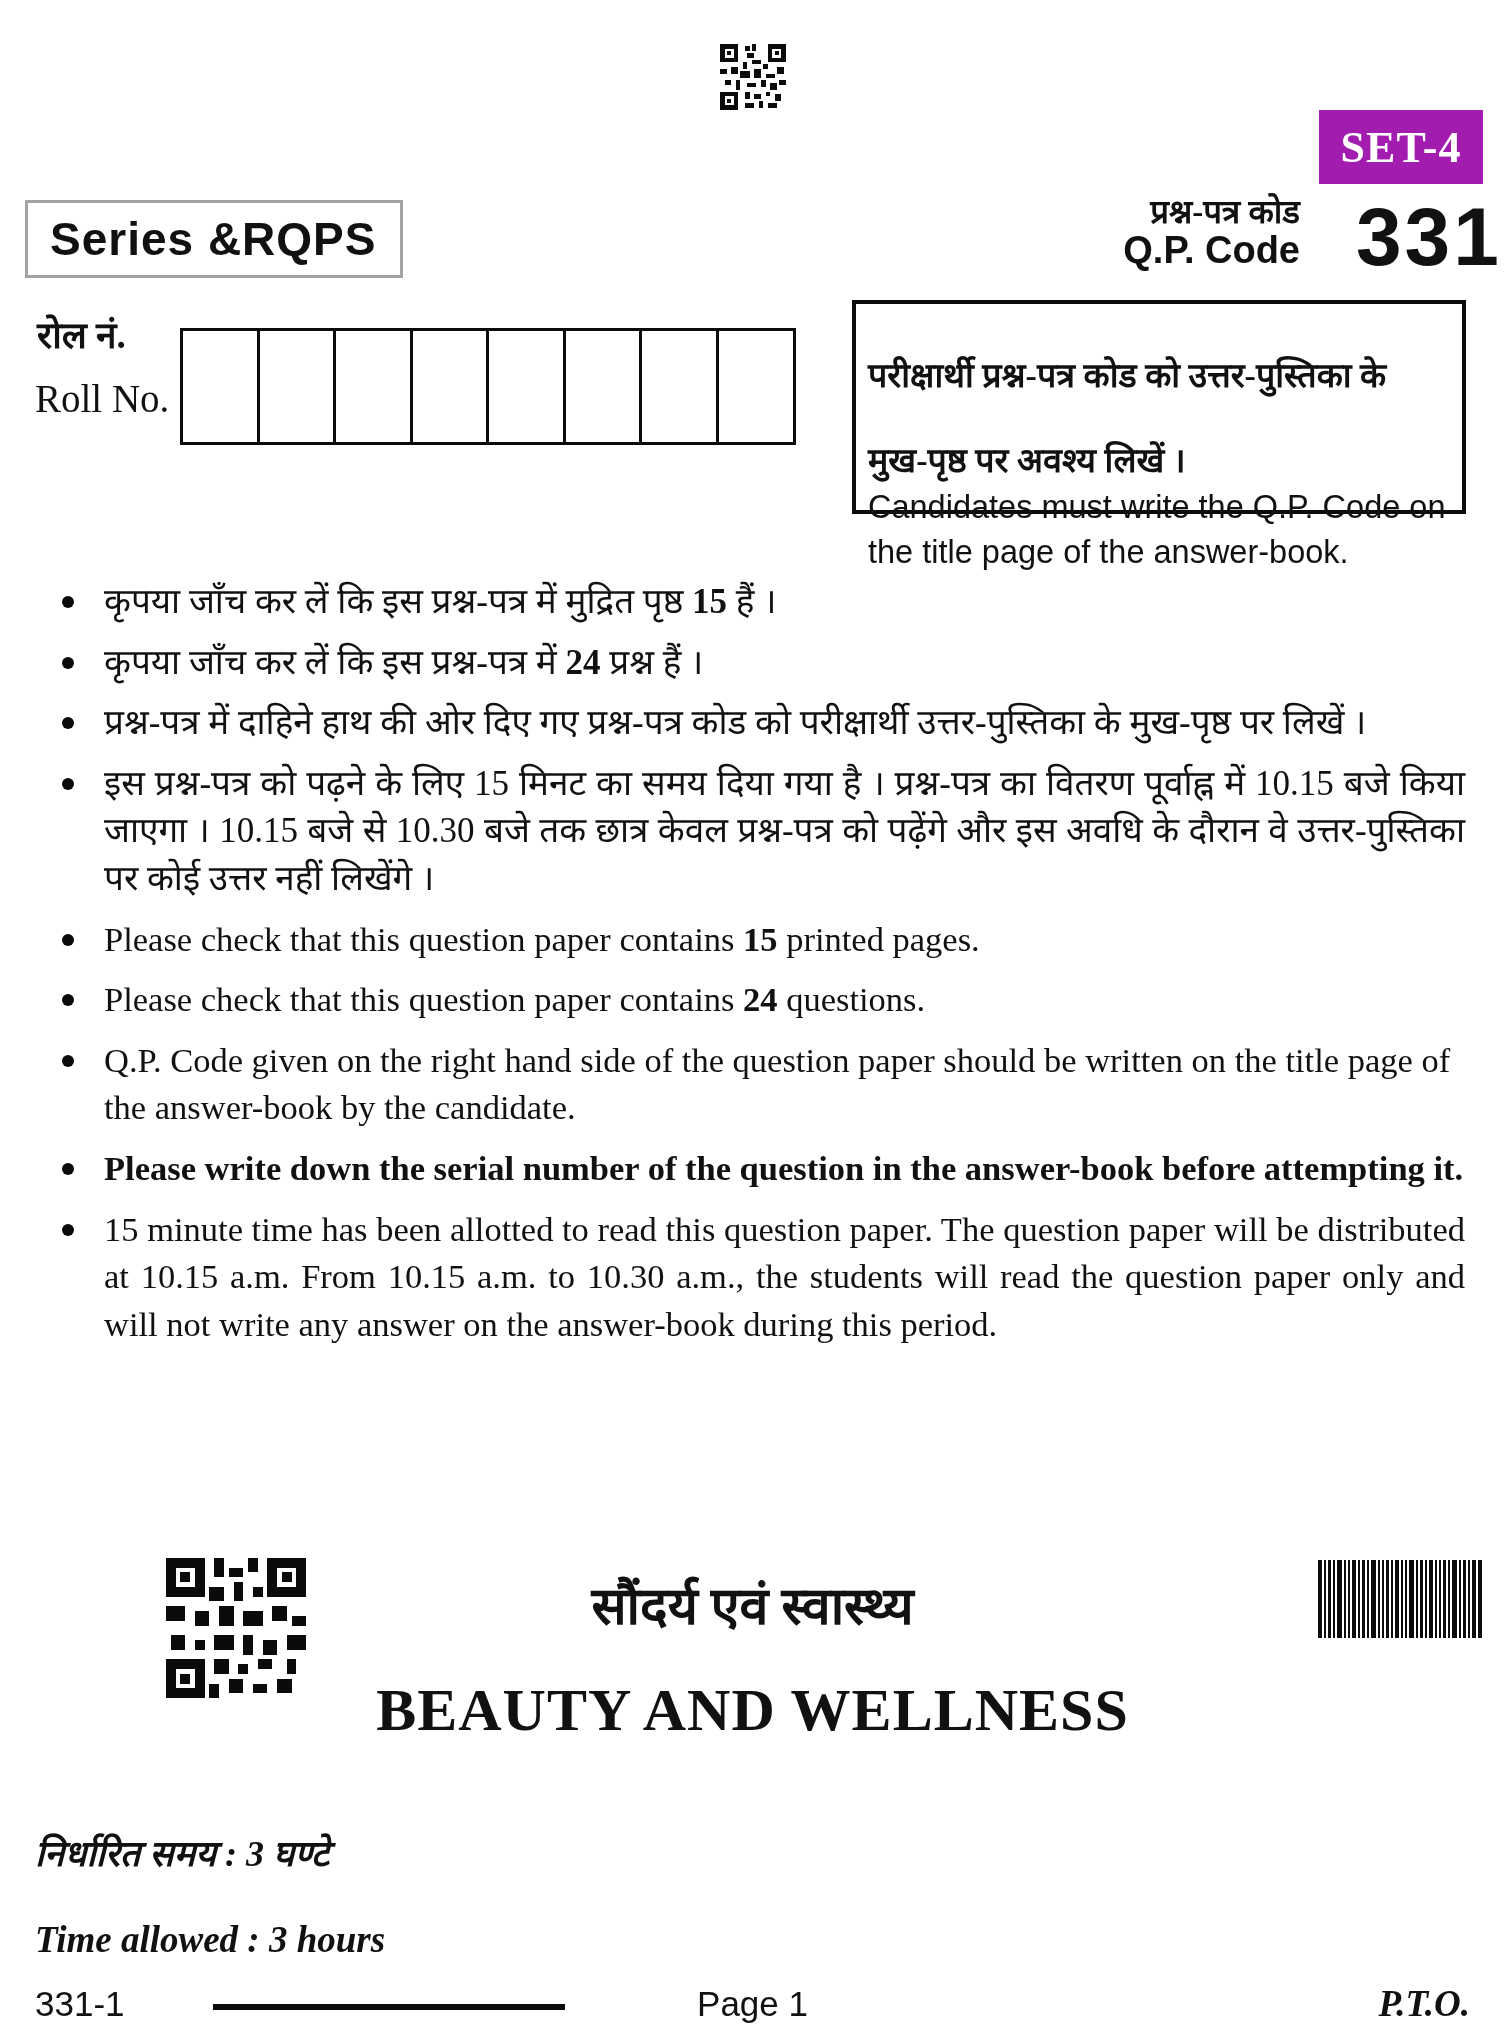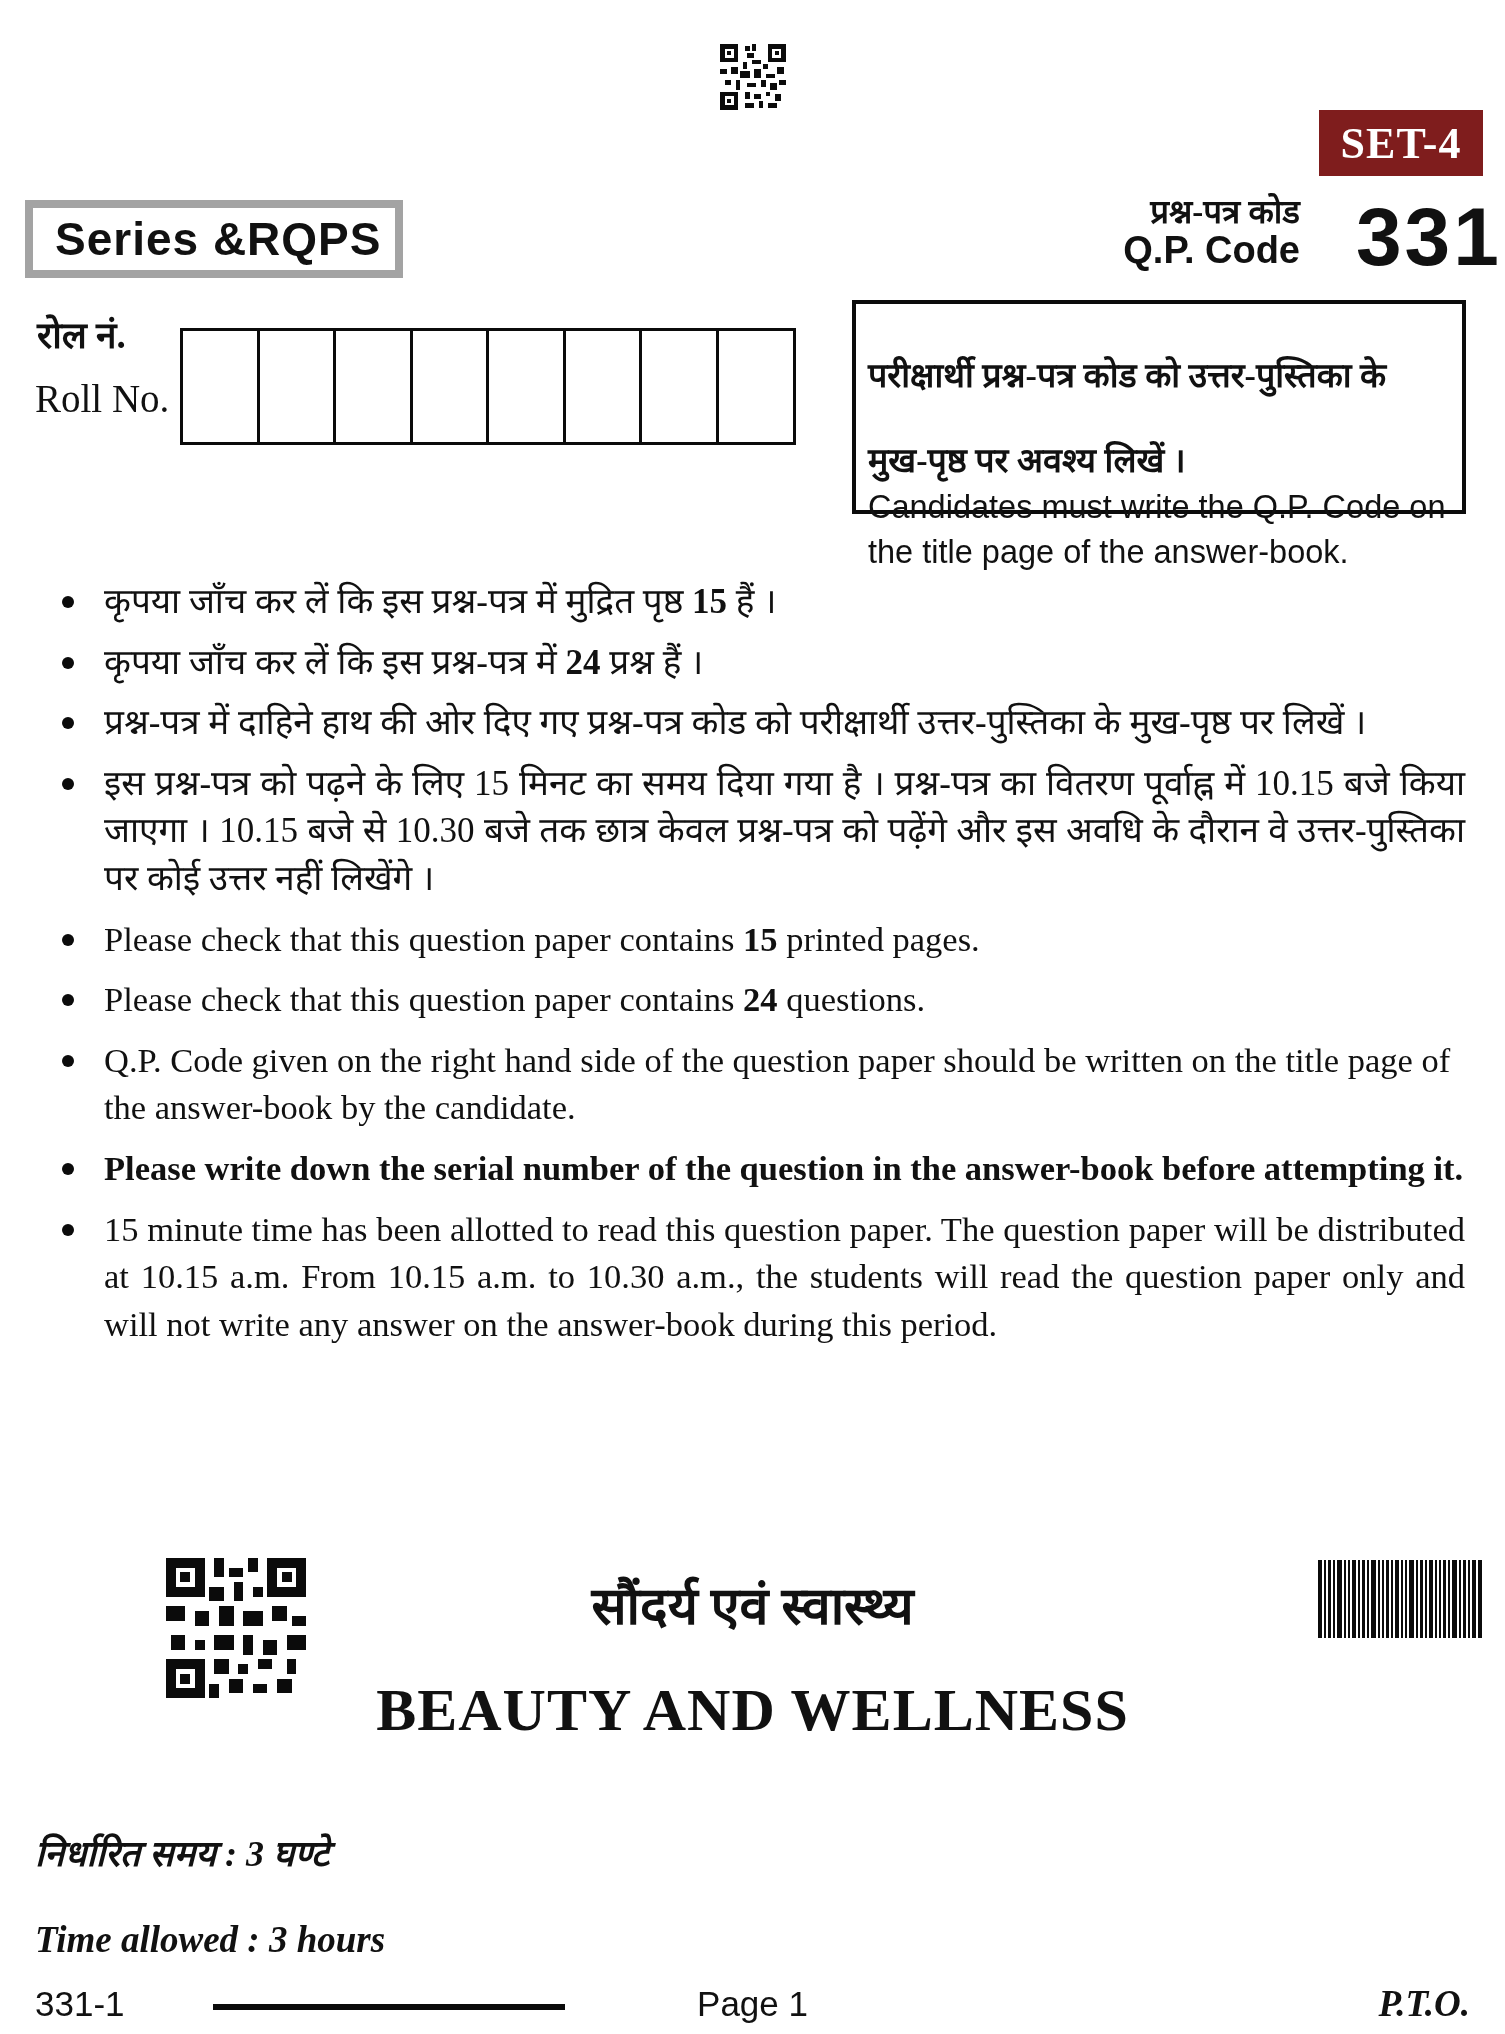--- a/index.html
+++ b/index.html
@@ -4,27 +4,27 @@
 <style>
   html,body{margin:0;padding:0;background:#e8e8e8;}
   .page{
     position:relative;width:1505px;height:2034px;background:#ffffff;
     color:#111;font-family:"Liberation Serif",serif;overflow:hidden;
     margin:0 auto;
   }
   
   .top-qr{position:absolute;left:720px;top:44px;width:66px;height:66px;}
   .set-badge{
-    position:absolute;left:1319px;top:110px;width:164px;height:66px;
-    background:#7f1d1d;color:#fff;display:flex;align-items:center;justify-content:center;
+    position:absolute;left:1319px;top:110px;width:164px;height:74px;
+    background:#a21caf;color:#fff;display:flex;align-items:center;justify-content:center;
     font-family:"Liberation Serif",serif;font-weight:bold;font-size:44px;letter-spacing:1px;
   }
   .series-box{
     position:absolute;left:25px;top:200px;width:378px;height:78px;box-sizing:border-box;
-    border:8px solid #a3a3a3;display:flex;align-items:center;
+    border:3px solid #a3a3a3;display:flex;align-items:center;
     padding-left:22px;background:#fff;
   }
   .series-box span{
     font-family:"Liberation Sans",sans-serif;font-weight:bold;font-size:46px;letter-spacing:1px;
   }
   .qp-labels{
     position:absolute;right:205px;top:194px;text-align:right;line-height:1.1;
   }
   .qp-label-hi{font-weight:bold;font-size:33px;display:block;}
   .qp-label-en{font-family:"Liberation Sans",sans-serif;font-weight:bold;font-size:38px;display:block;}

